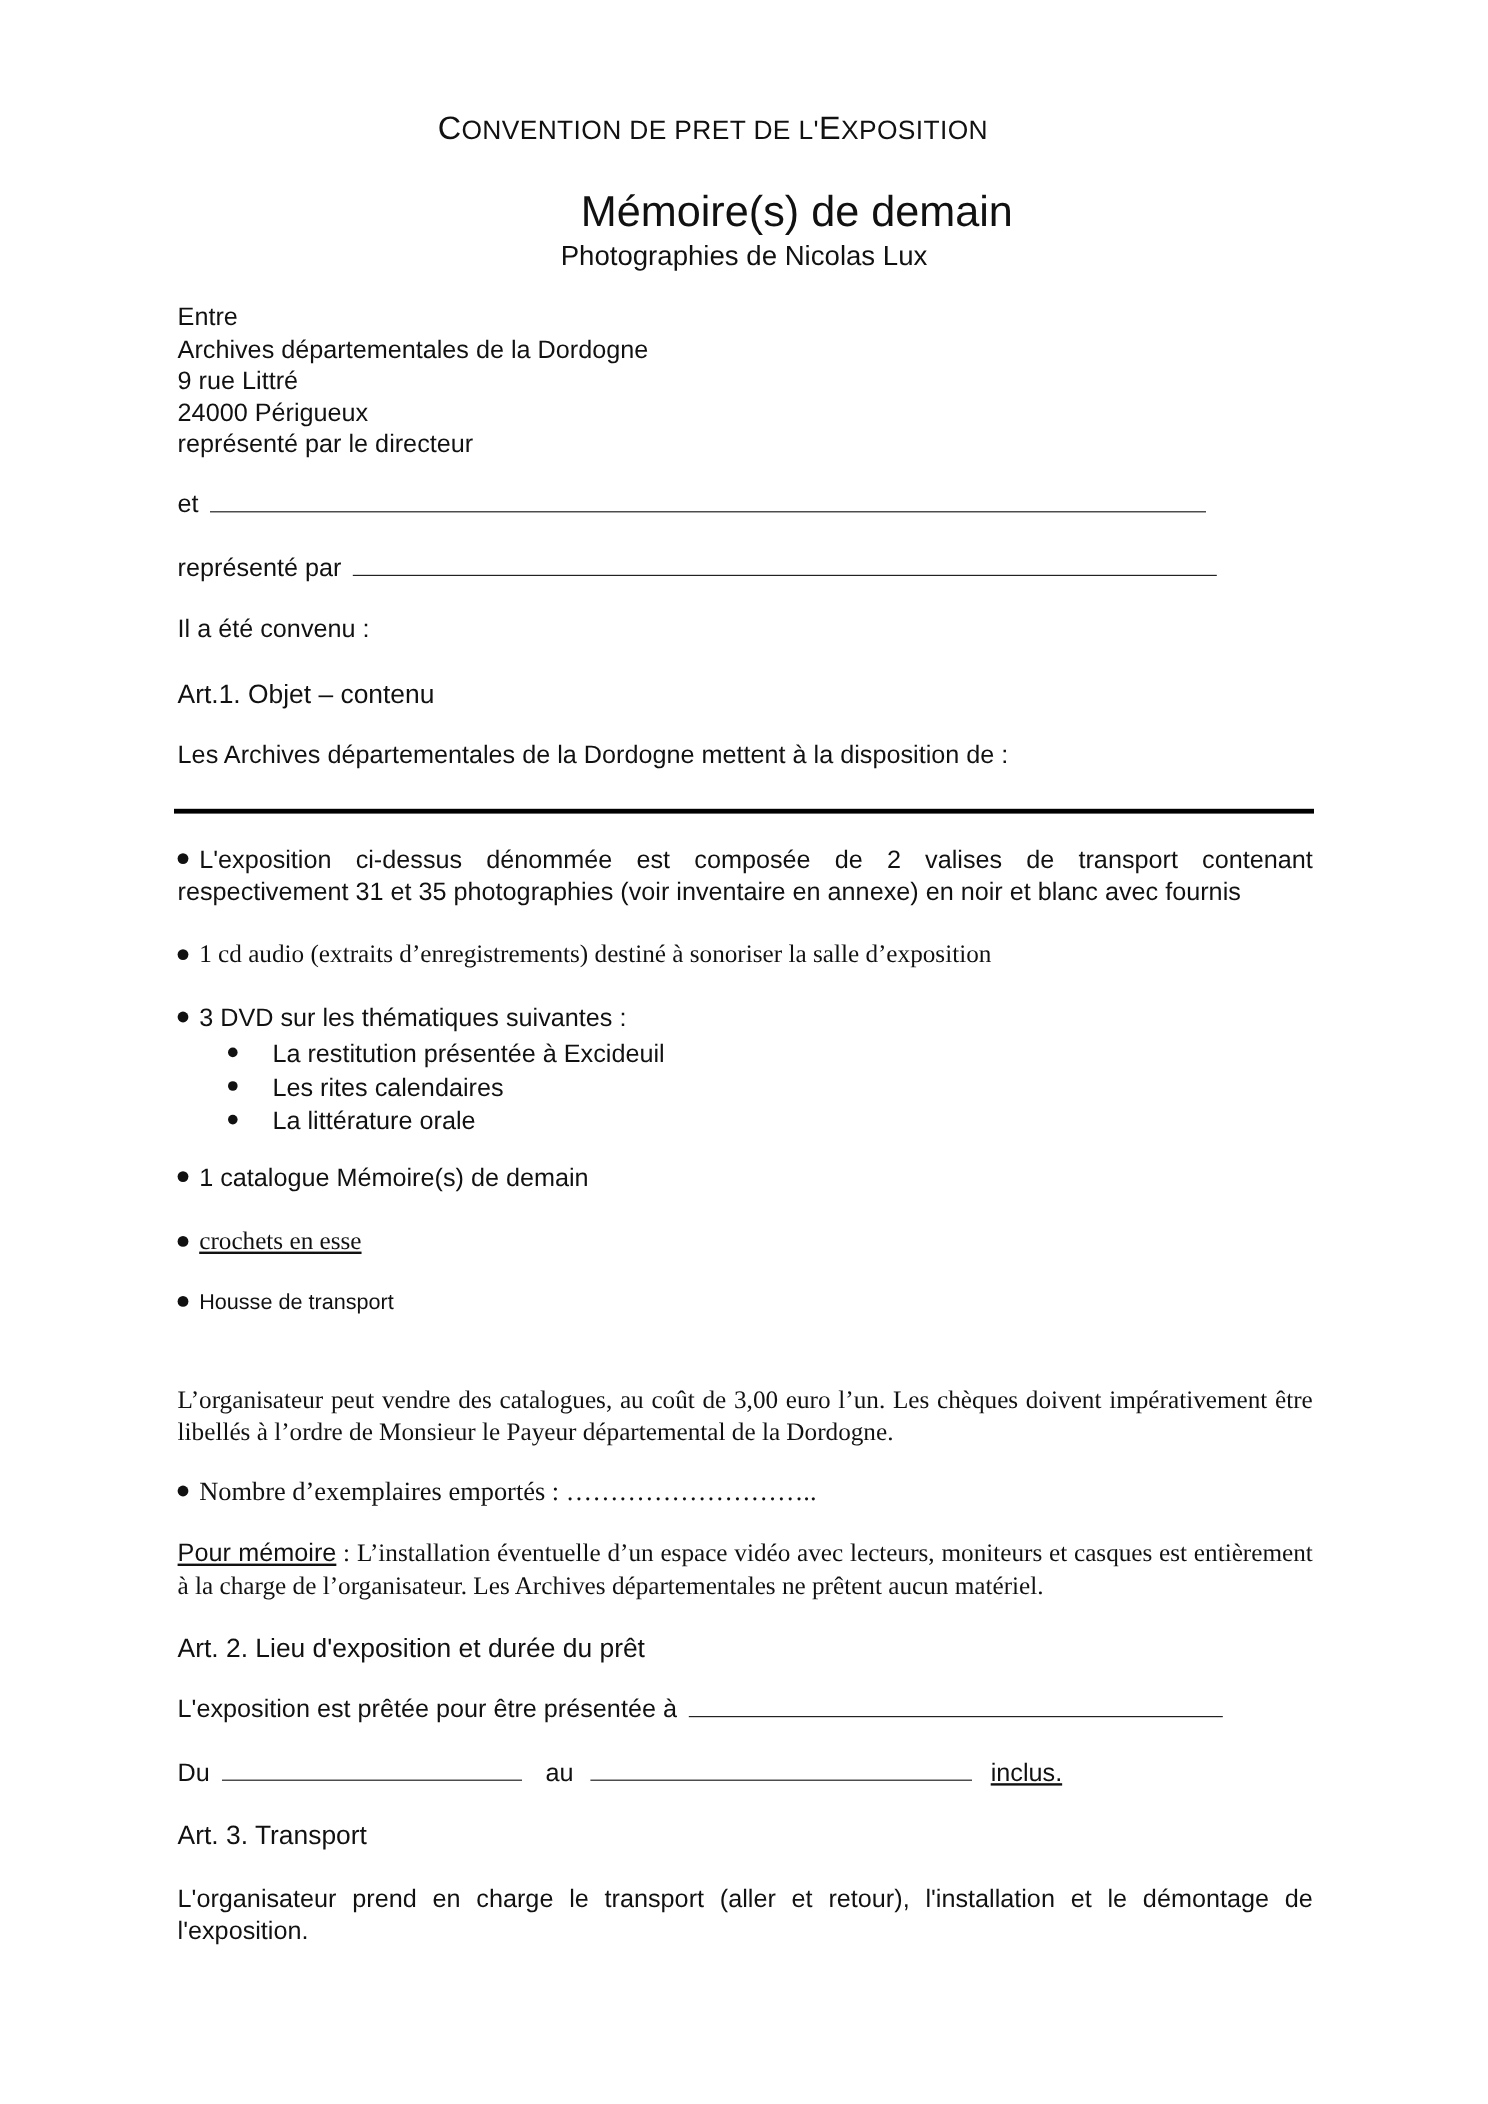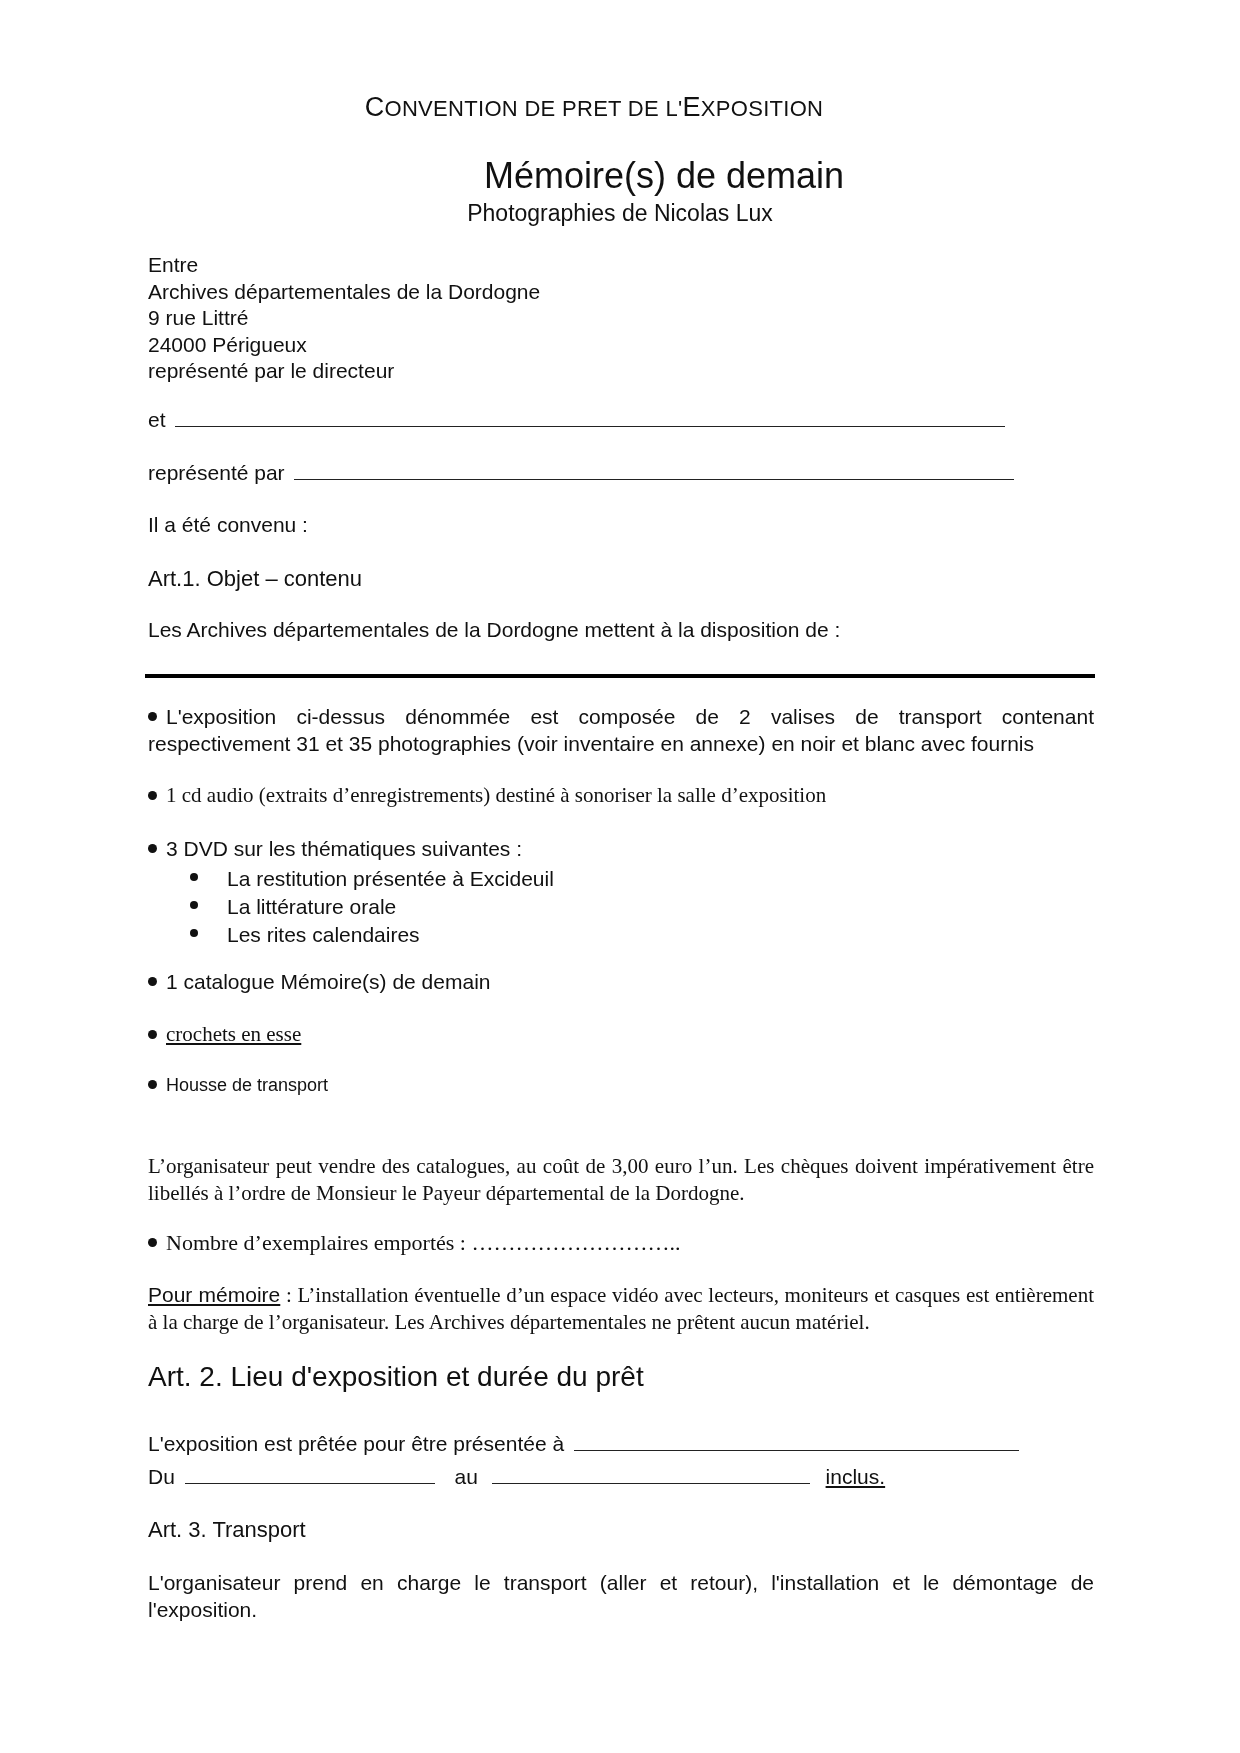--- a/index.html
+++ b/index.html
@@ -76,25 +76,25 @@
   <span class="dot"></span><span>3 DVD sur les thématiques suivantes :</span>
 </div>
 
 <div class="abs sans sub-list">
   <div class="item">
       <span class="dot"></span>
       <span>La restitution présentée à Excideuil</span>
     </div>
   <div class="item">
       <span class="dot"></span>
-      <span>La littérature orale</span>
+      <span>Les rites calendaires</span>
     </div>
   <div class="item">
       <span class="dot"></span>
-      <span>Les rites calendaires</span>
+      <span>La littérature orale</span>
     </div>
 </div>
 
 <div class="abs sans t18" style="left:148px; top:970px;">
   <span class="dot"></span><span>1 catalogue Mémoire(s) de demain</span>
 </div>
 
 <div class="abs serif" style="left:148px; top:1022px; font-size:21px;text-decoration:underline;">
   <span class="dot"></span><span>crochets en esse</span>
 </div>
@@ -107,23 +107,23 @@
 
 <div class="abs serif" style="left:148px; top:1230px; font-size:22px;">
   <span class="dot"></span><span>Nombre d’exemplaires emportés :</span>
   <span>………………………..</span>
 </div>
 
 <div class="abs serif para justify" style="top:1281px; font-size:21px;">
   <span class="sans ul">Pour mémoire</span><span> : L’installation éventuelle d’un espace vidéo avec lecteurs, moniteurs et casques est entièrement à la charge de l’organisateur. Les Archives départementales ne prêtent aucun matériel.</span>
 </div>
 
-<div class="abs sans" style="left:148px; top:1361px; font-size:28px;">Art. 2. Lieu d'exposition et durée du prêt</div>
+<div class="abs sans" style="left:148px; top:1361px; font-size:22px;">Art. 2. Lieu d'exposition et durée du prêt</div>
 
-<div class="abs sans t18" style="left:148px; top:1412px;margin-top:20px;">
+<div class="abs sans t18" style="left:148px; top:1412px;">
   <span>L'exposition est prêtée pour être présentée à</span>
   <span class="blank-line" style="width:445px; margin-left:4px;"></span>
 </div>
 
 <div class="abs sans t18" style="left:148px; top:1465px;">
   <span>Du</span>
   <span class="blank-line" style="width:250px; margin-left:4px;"></span>
   <span style="margin-left:14px;">au</span>
   <span class="blank-line" style="width:318px; margin-left:8px;"></span>
   <span style="margin-left:10px;text-decoration:underline;">inclus.</span>

